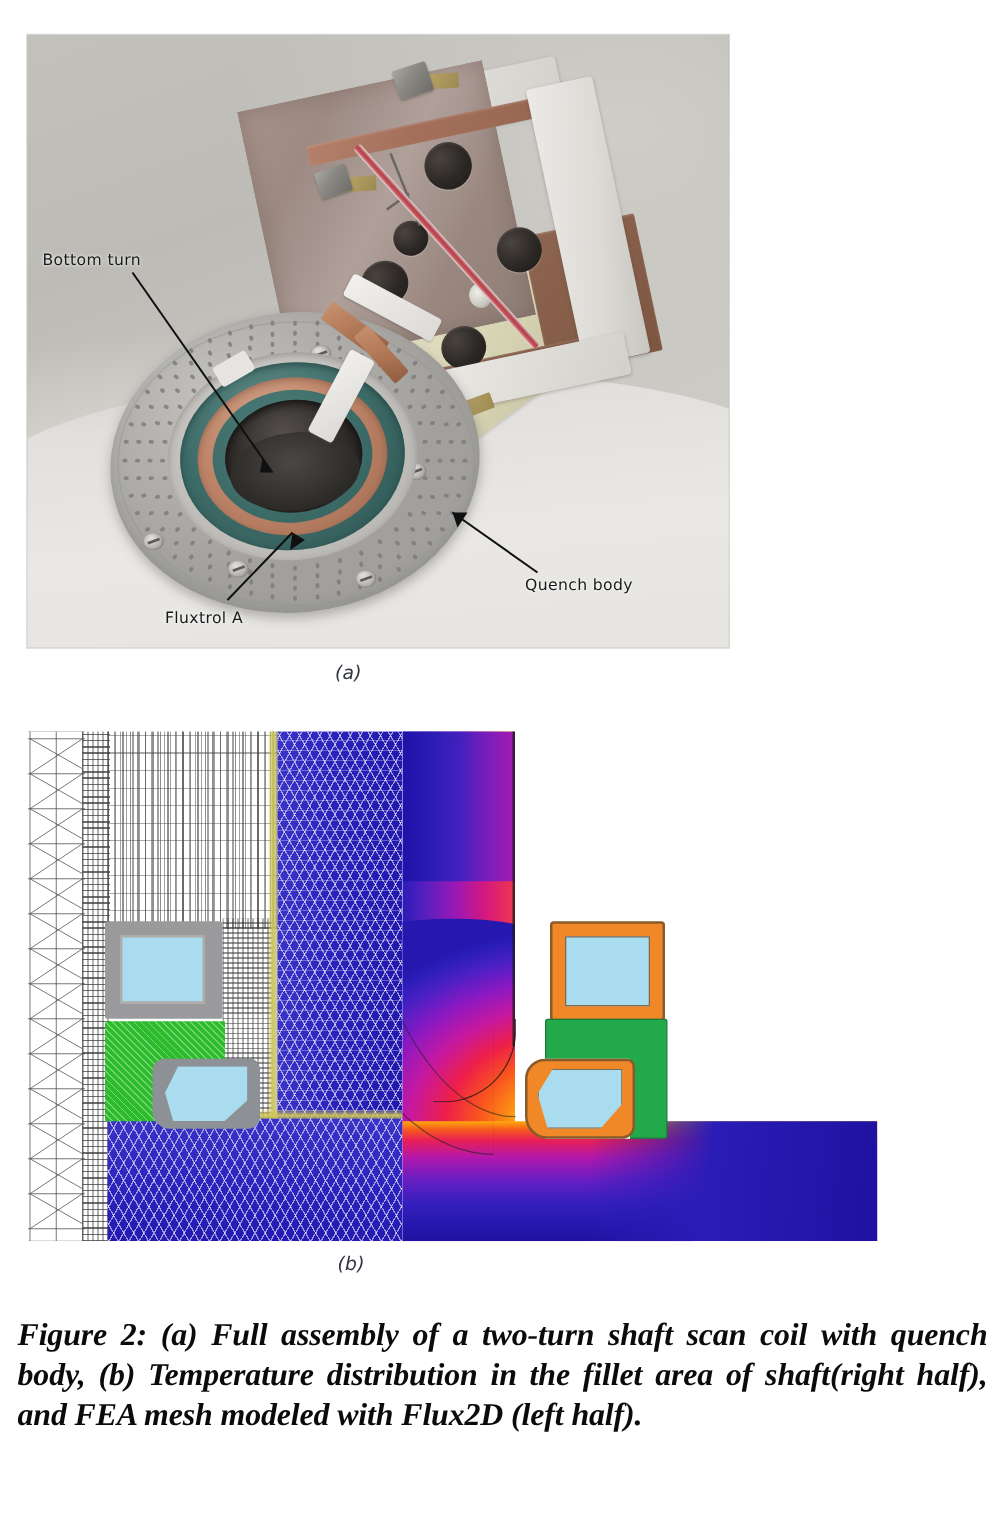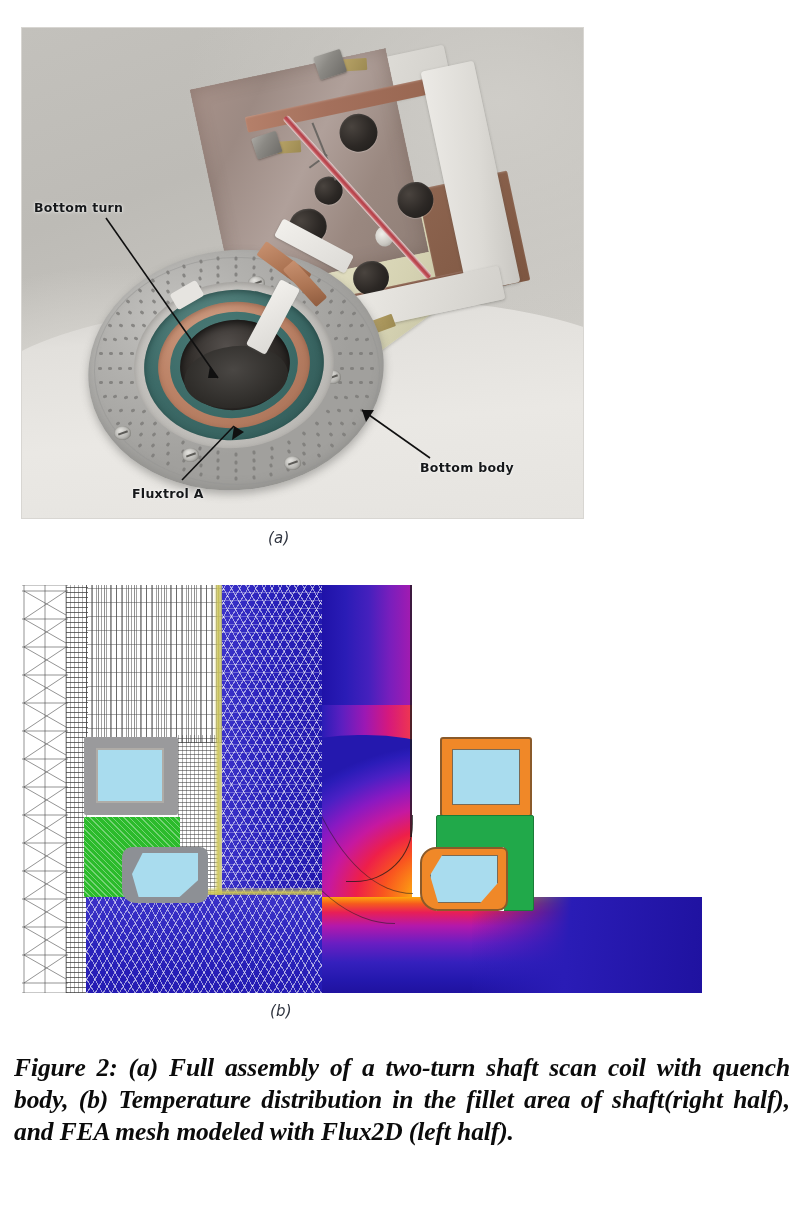--- a/index.html
+++ b/index.html
@@ -264,21 +264,21 @@
     border-radius: 3px;
     box-shadow: 0 1px 2px rgba(90,88,84,0.4);
   }
   .lw1 { left: 186px; top: -14px; width: 80px; height: 20px; transform: rotate(28deg); }
   .lw2 { left: 174px; top: 30px;  width: 22px; height: 74px; transform: rotate(28deg); }
 
   
   .ann-label {
     position: absolute;
     font-family: "DejaVu Sans", sans-serif;
-    font-weight: 700;
+    font-weight: 400;
     font-size: 12.5px;
     color: #16181a;
     letter-spacing: 0.3px;
     white-space: nowrap;
     text-shadow: 0 0 2px rgba(255,255,255,0.85), 0 0 4px rgba(255,255,255,0.6);
   }
   #ann-bottom-turn { left: 12px;  top: 172px; }
   #ann-fluxtrol   { left: 110px; top: 458px; }
   #ann-quench     { left: 398px; top: 432px; }
 
@@ -770,21 +770,21 @@
       <line x1="84" y1="190" x2="196" y2="350" stroke="#101010" stroke-width="1.6"></line>
       <polygon points="196,350 188,338 186,350" fill="#101010"></polygon>
       <line x1="160" y1="452" x2="212" y2="398" stroke="#101010" stroke-width="1.6"></line>
       <polygon points="212,398 210,412 222,404" fill="#101010"></polygon>
       <line x1="408" y1="430" x2="340" y2="382" stroke="#101010" stroke-width="1.6"></line>
       <polygon points="340,382 352,382 344,394" fill="#101010"></polygon>
     </svg>
 
     <div class="ann-label" id="ann-bottom-turn">Bottom turn</div>
     <div class="ann-label" id="ann-fluxtrol">Fluxtrol A</div>
-    <div class="ann-label" id="ann-quench">Bottom body</div>
+    <div class="ann-label" id="ann-quench">Quench body</div>
   </div>
 </div>
 
 <div class="fig-sub" id="sublabel-a">(a)</div>
 
 <div id="panel-b-wrap">
   <div id="fig-b">
 
     <div id="mesh-half">
       <svg id="coarse-tri" viewBox="0 0 46 408" preserveAspectRatio="none">

